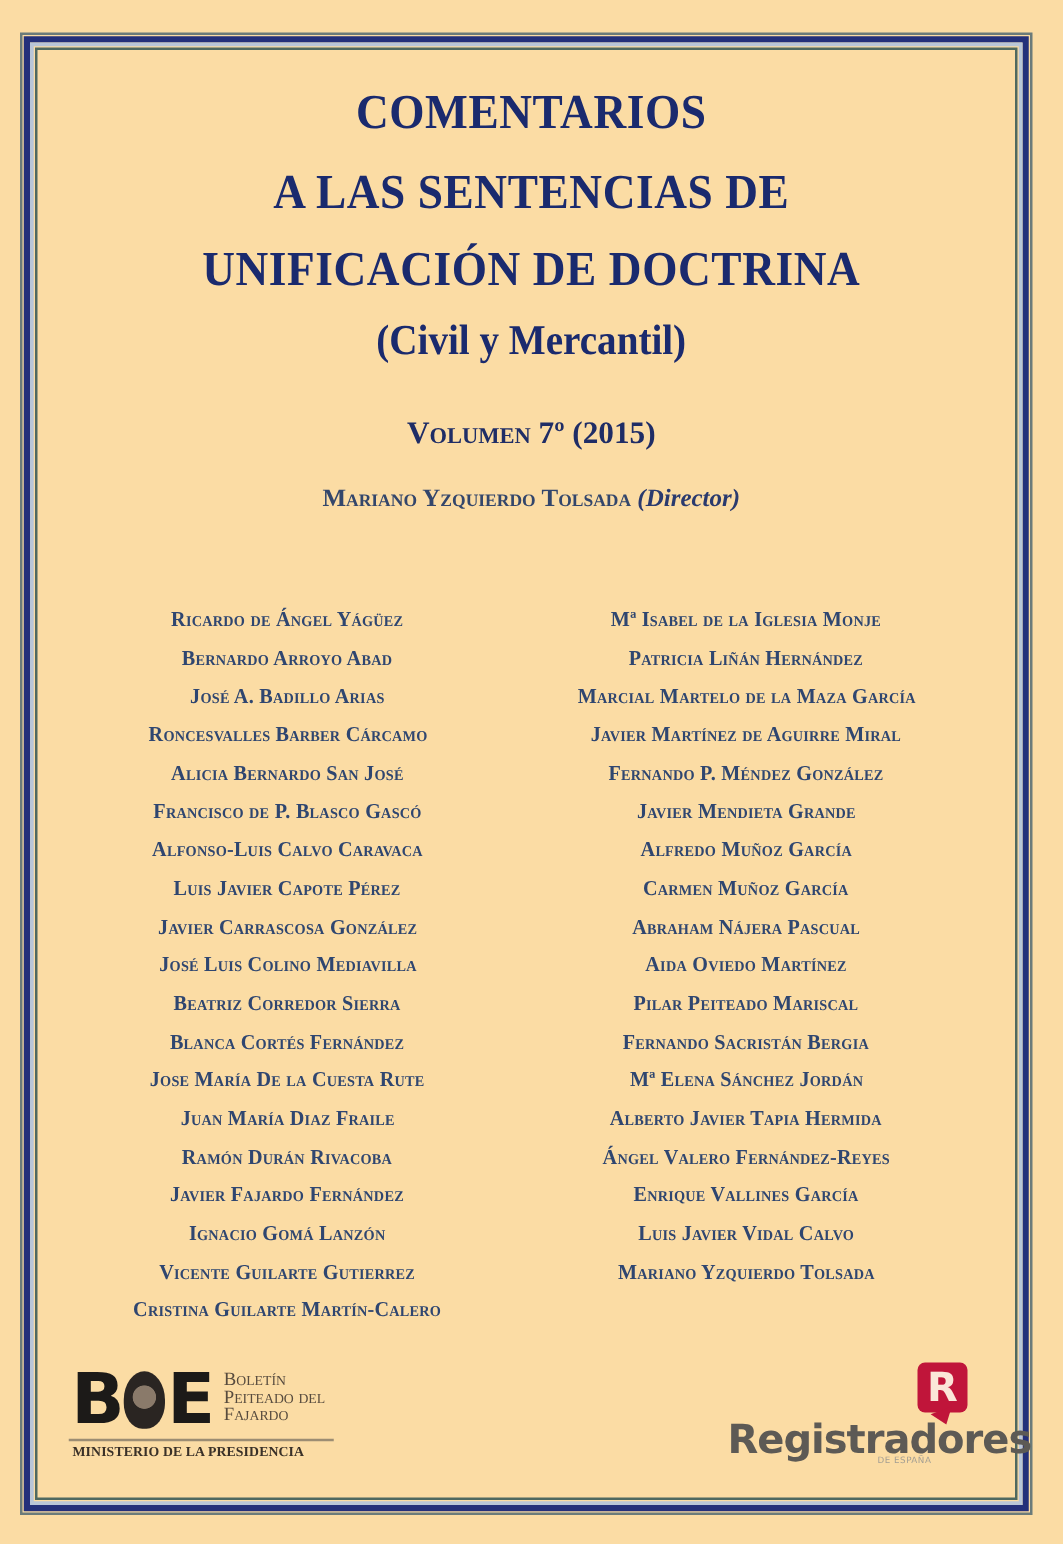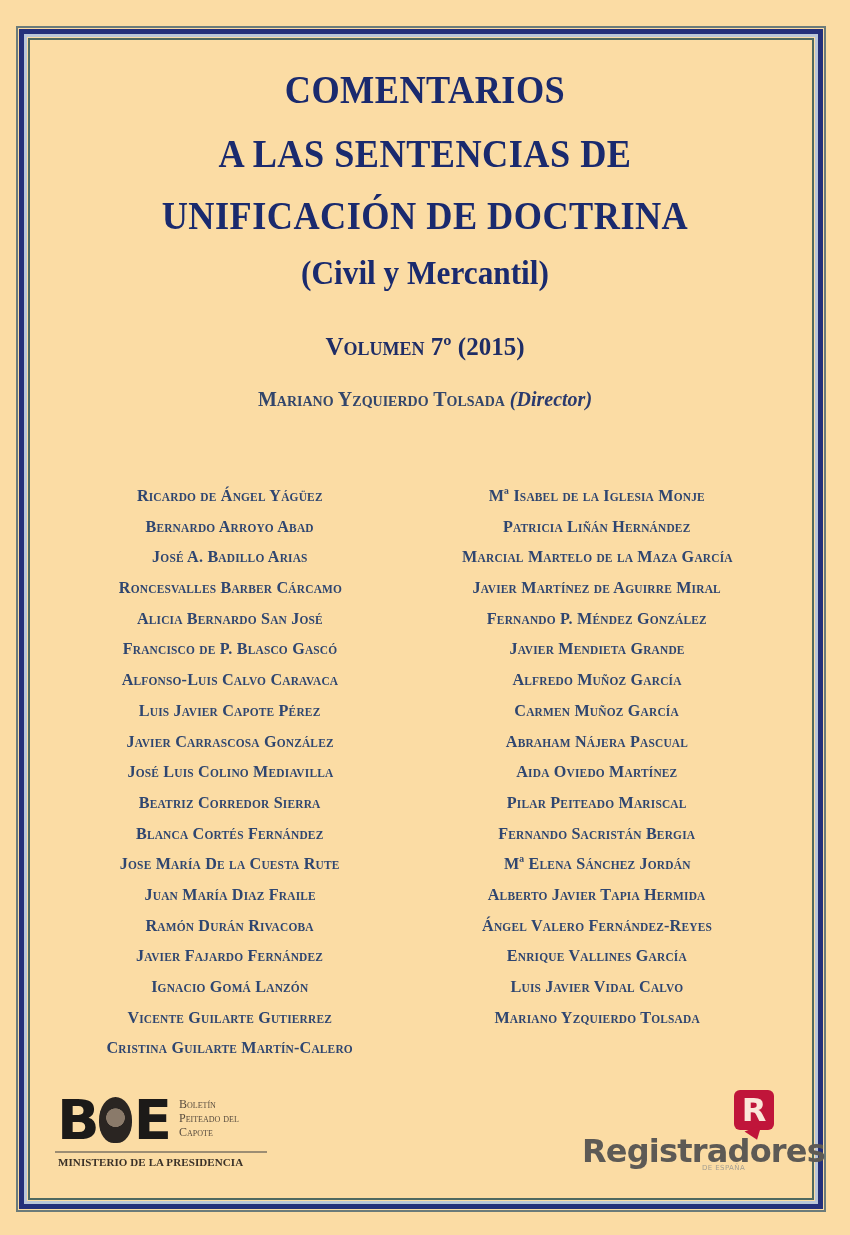--- a/index.html
+++ b/index.html
@@ -80,21 +80,21 @@
     color: #1c1a18; font-family: "DejaVu Sans", sans-serif; font-weight: bold;
     font-size: 56px; line-height: 48px; letter-spacing: -3px;
   }
   .boe-seal {
     width: 40px; height: 46px; border-radius: 50% 50% 45% 45%;
     background: radial-gradient(circle at 50% 45%, #8a7a6a 0 30%, #2a2522 32% 100%);
     margin: 1px 0;
   }
   .boe-name {
     position: absolute; left: 124px; top: 4px; color: #574b3e;
-    font-size: 12px; line-height: 14px; font-variant: small-caps;
+    font-size: 15px; line-height: 14px; font-variant: small-caps;
   }
   .boe-rule { position: absolute; left: 0; top: 58px; width: 212px; height: 2px; background: #9c8d73; }
   .boe-ministry {
     position: absolute; left: 3px; top: 63px; color: #3a3128;
     font-size: 11px; font-weight: bold; letter-spacing: 0.1px; white-space: nowrap;
   }
 
   .dykinson {
     position: absolute; left: 350px; top: 1106px; width: 190px; height: 40px;
   }
@@ -194,21 +194,21 @@
 
   <div class="boe">
     <div class="boe-mark">
       <span class="boe-letter">B</span>
       <span class="boe-seal"></span>
       <span class="boe-letter">E</span>
     </div>
     <div class="boe-name">
       <div>Boletín</div>
       <div>Peiteado del</div>
-      <div>Capote</div>
+      <div>Fajardo</div>
     </div>
     <div class="boe-rule"></div>
     <div class="boe-ministry">MINISTERIO DE LA PRESIDENCIA</div>
   </div>
 
 
   <div class="reg">
     <div class="reg-badge">
       <div class="reg-badge-r">R</div>
     </div>

